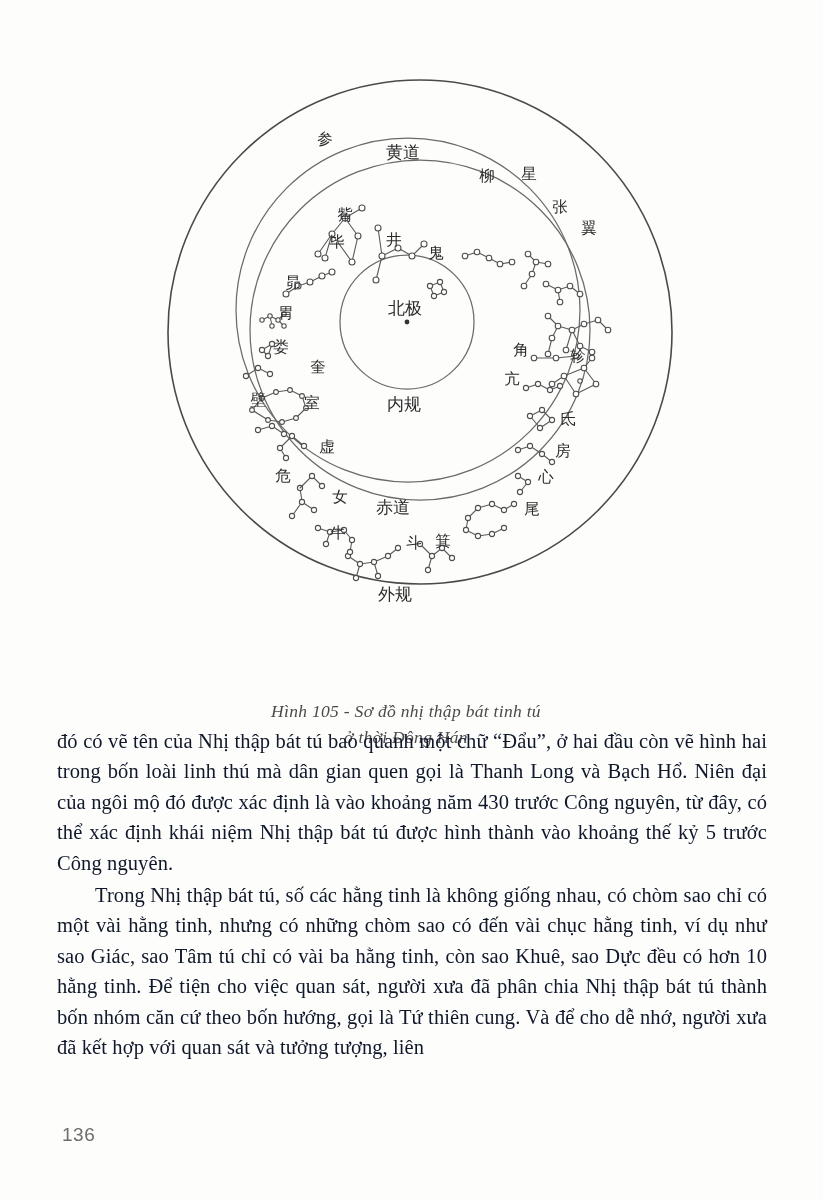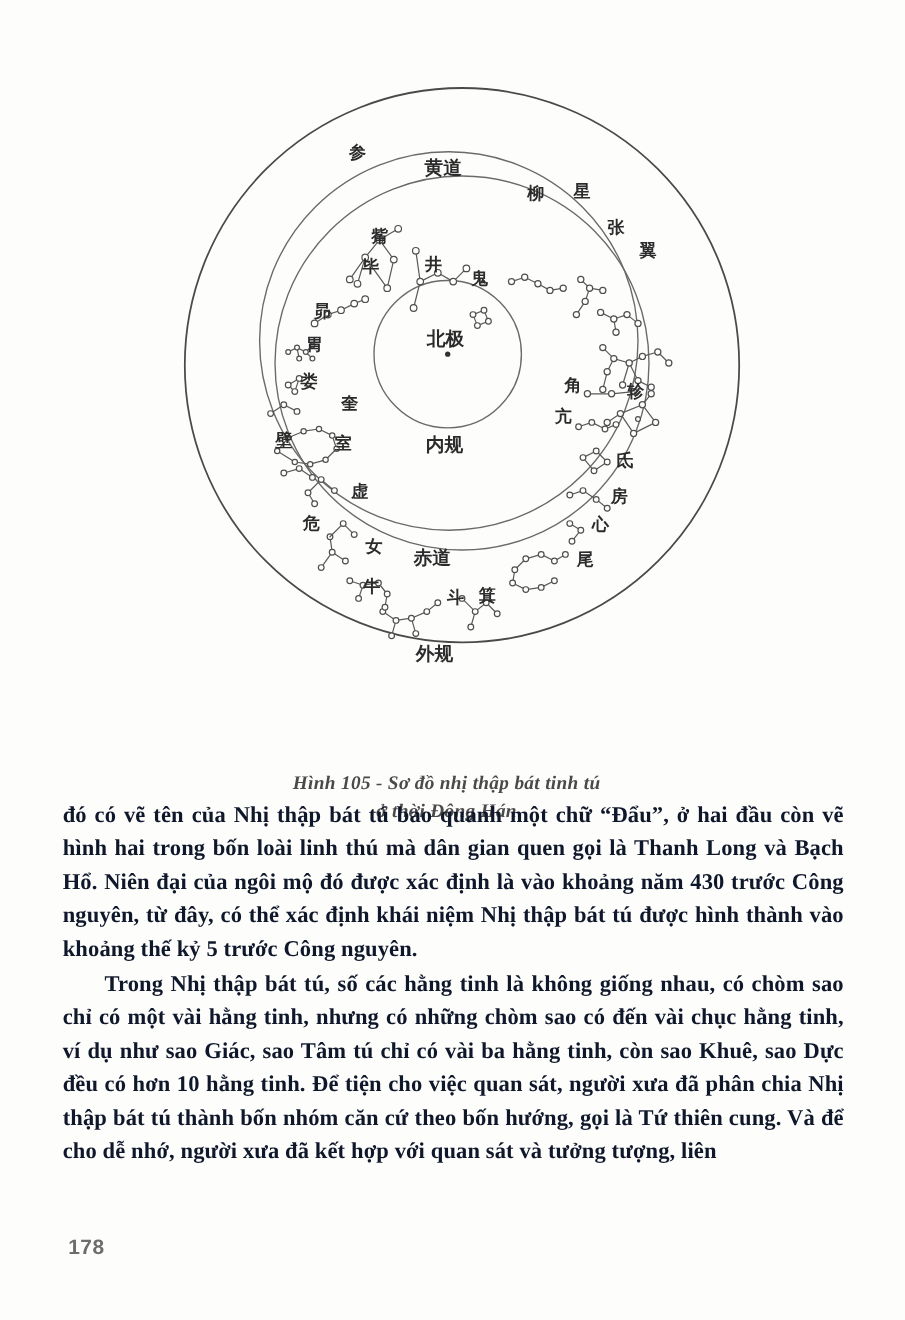--- a/index.html
+++ b/index.html
@@ -13,21 +13,20 @@
     font-family: "Liberation Serif", "DejaVu Serif", serif;
     color: #1a1a1a;
     position: relative;
     overflow: hidden;
   }
   .page {
     position: relative;
     width: 823px;
     height: 1200px;
     background: #fdfdfc;
-    font-weight: bold;
   }
 
   
   .figure-block {
     position: absolute;
     left: 0;
     top: 58px;
     width: 823px;
     height: 640px;
   }
@@ -406,14 +405,14 @@
       <span class="cap-line">Hình 105 - Sơ đồ nhị thập bát tinh tú</span>
       <span class="cap-line">ở thời Đông Hán</span>
     </div>
   </div>
 
   <div class="body-text">
     <p class="para">đó có vẽ tên của Nhị thập bát tú bao quanh một chữ “Đẩu”, ở hai đầu còn vẽ hình hai trong bốn loài linh thú mà dân gian quen gọi là Thanh Long và Bạch Hổ. Niên đại của ngôi mộ đó được xác định là vào khoảng năm 430 trước Công nguyên, từ đây, có thể xác định khái niệm Nhị thập bát tú được hình thành vào khoảng thế kỷ 5 trước Công nguyên.</p>
     <p class="para indent">Trong Nhị thập bát tú, số các hằng tinh là không giống nhau, có chòm sao chỉ có một vài hằng tinh, nhưng có những chòm sao có đến vài chục hằng tinh, ví dụ như sao Giác, sao Tâm tú chỉ có vài ba hằng tinh, còn sao Khuê, sao Dực đều có hơn 10 hằng tinh. Để tiện cho việc quan sát, người xưa đã phân chia Nhị thập bát tú thành bốn nhóm căn cứ theo bốn hướng, gọi là Tứ thiên cung. Và để cho dễ nhớ, người xưa đã kết hợp với quan sát và tưởng tượng, liên</p>
   </div>
 
-  <div class="page-number">178</div>
+  <div class="page-number">136</div>
 </div>
 
 </body></html>

